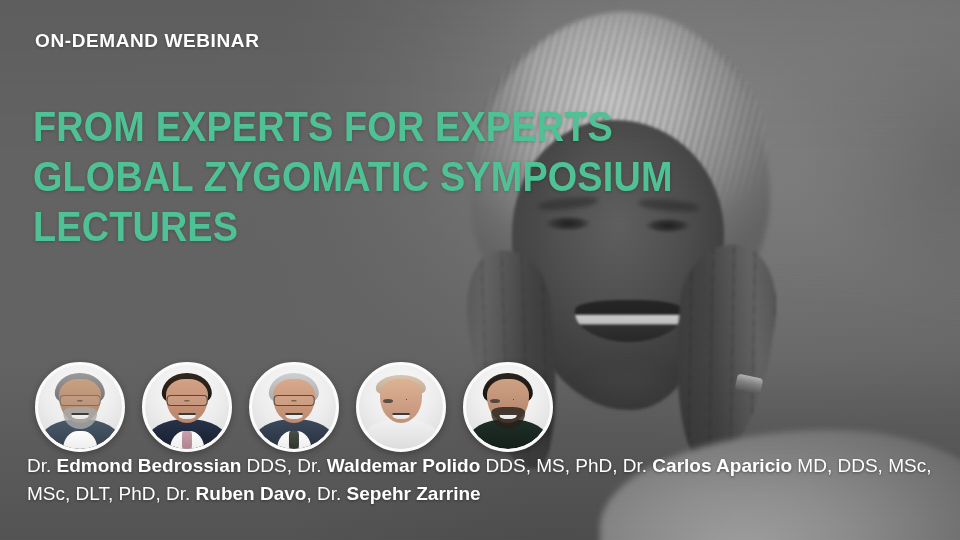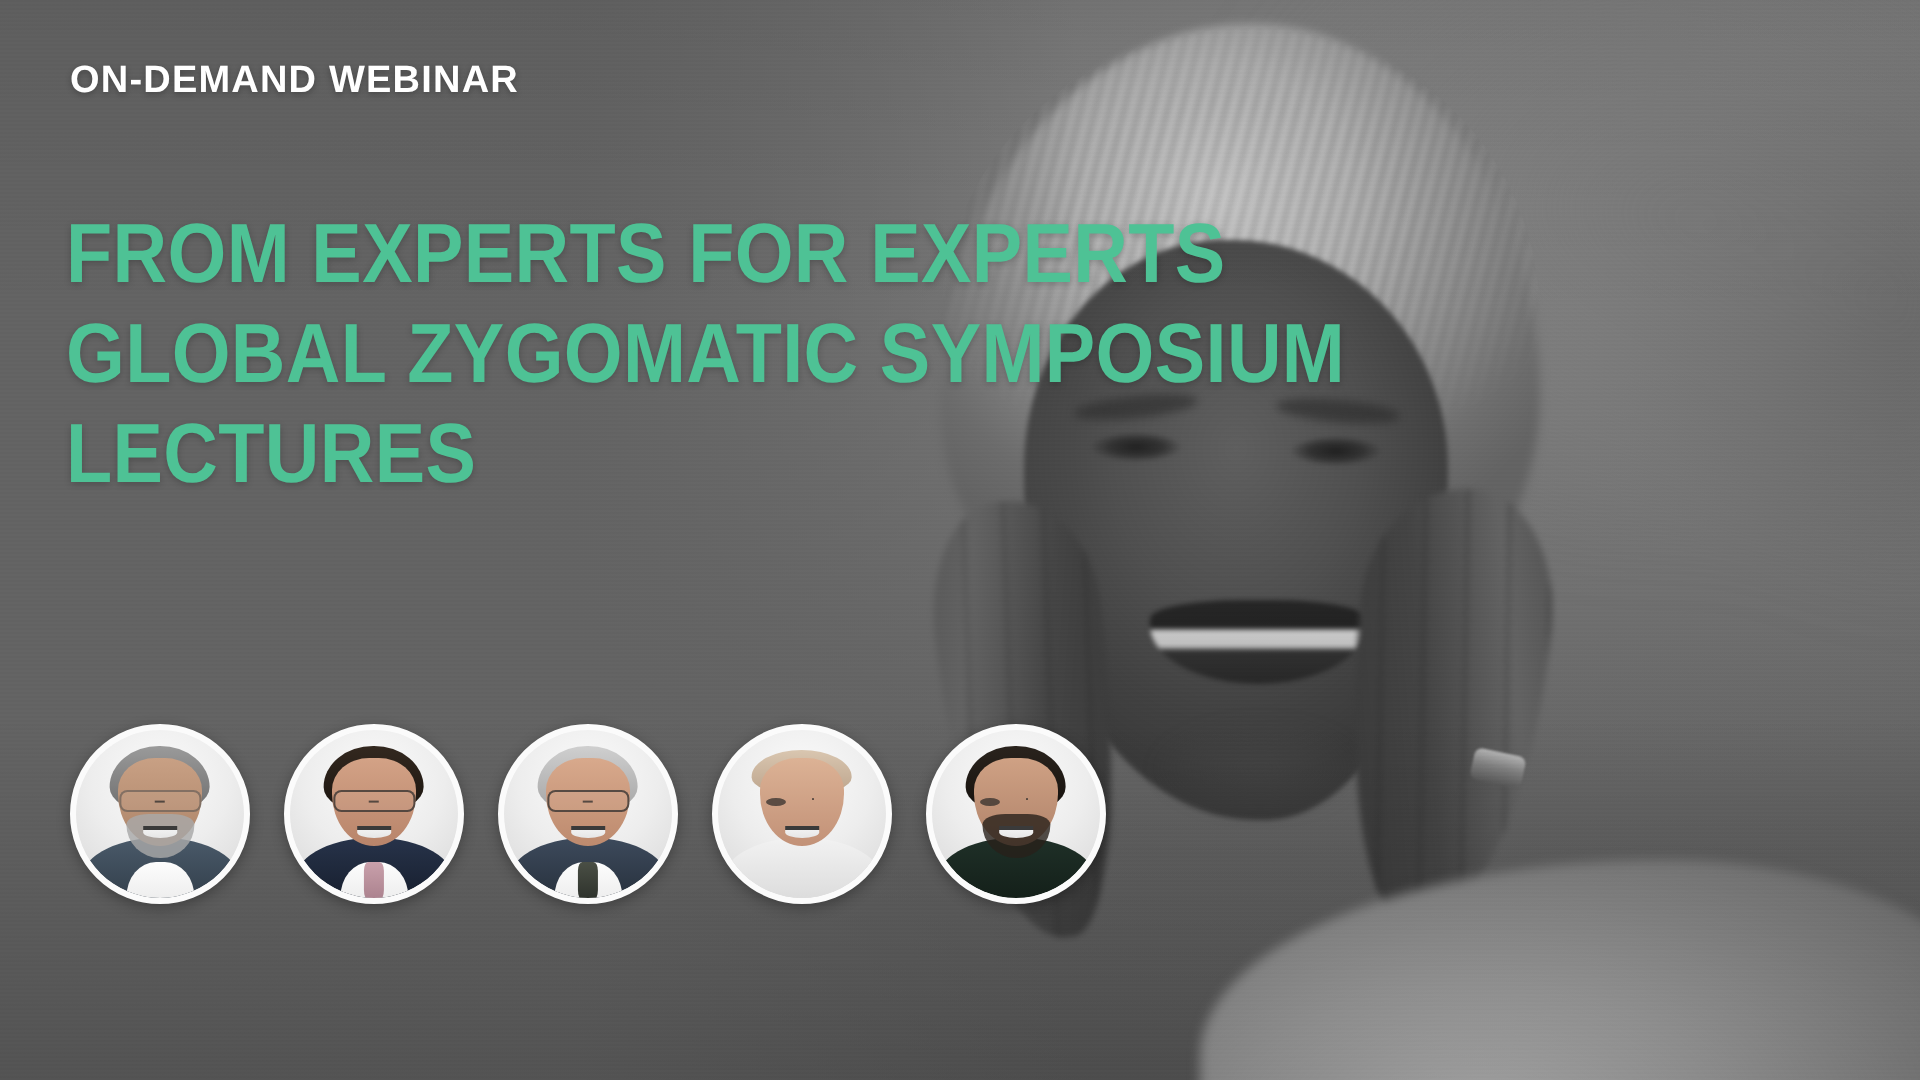--- a/index.html
+++ b/index.html
@@ -441,15 +441,16 @@
           <div class="hair"></div>
             <div class="face"></div>
             <div class="beard"></div>
           <div class="eyes"></div>
             <div class="mouth"></div>
         </div>
       </div>
 
     </div>
 
+    <div class="caption"><span>Dr. </span><b>Edmond Bedrossian</b><span> DDS, Dr. </span><b>Waldemar Polido</b><span> DDS, MS, PhD, Dr. </span><b>Carlos Aparicio</b><span> MD, DDS, MSc, MSc, DLT, PhD, Dr. </span><b>Ruben Davo</b><span>, Dr. </span><b>Sepehr Zarrine</b></div>
 
   </div>
 </div>
 
 </body></html>

